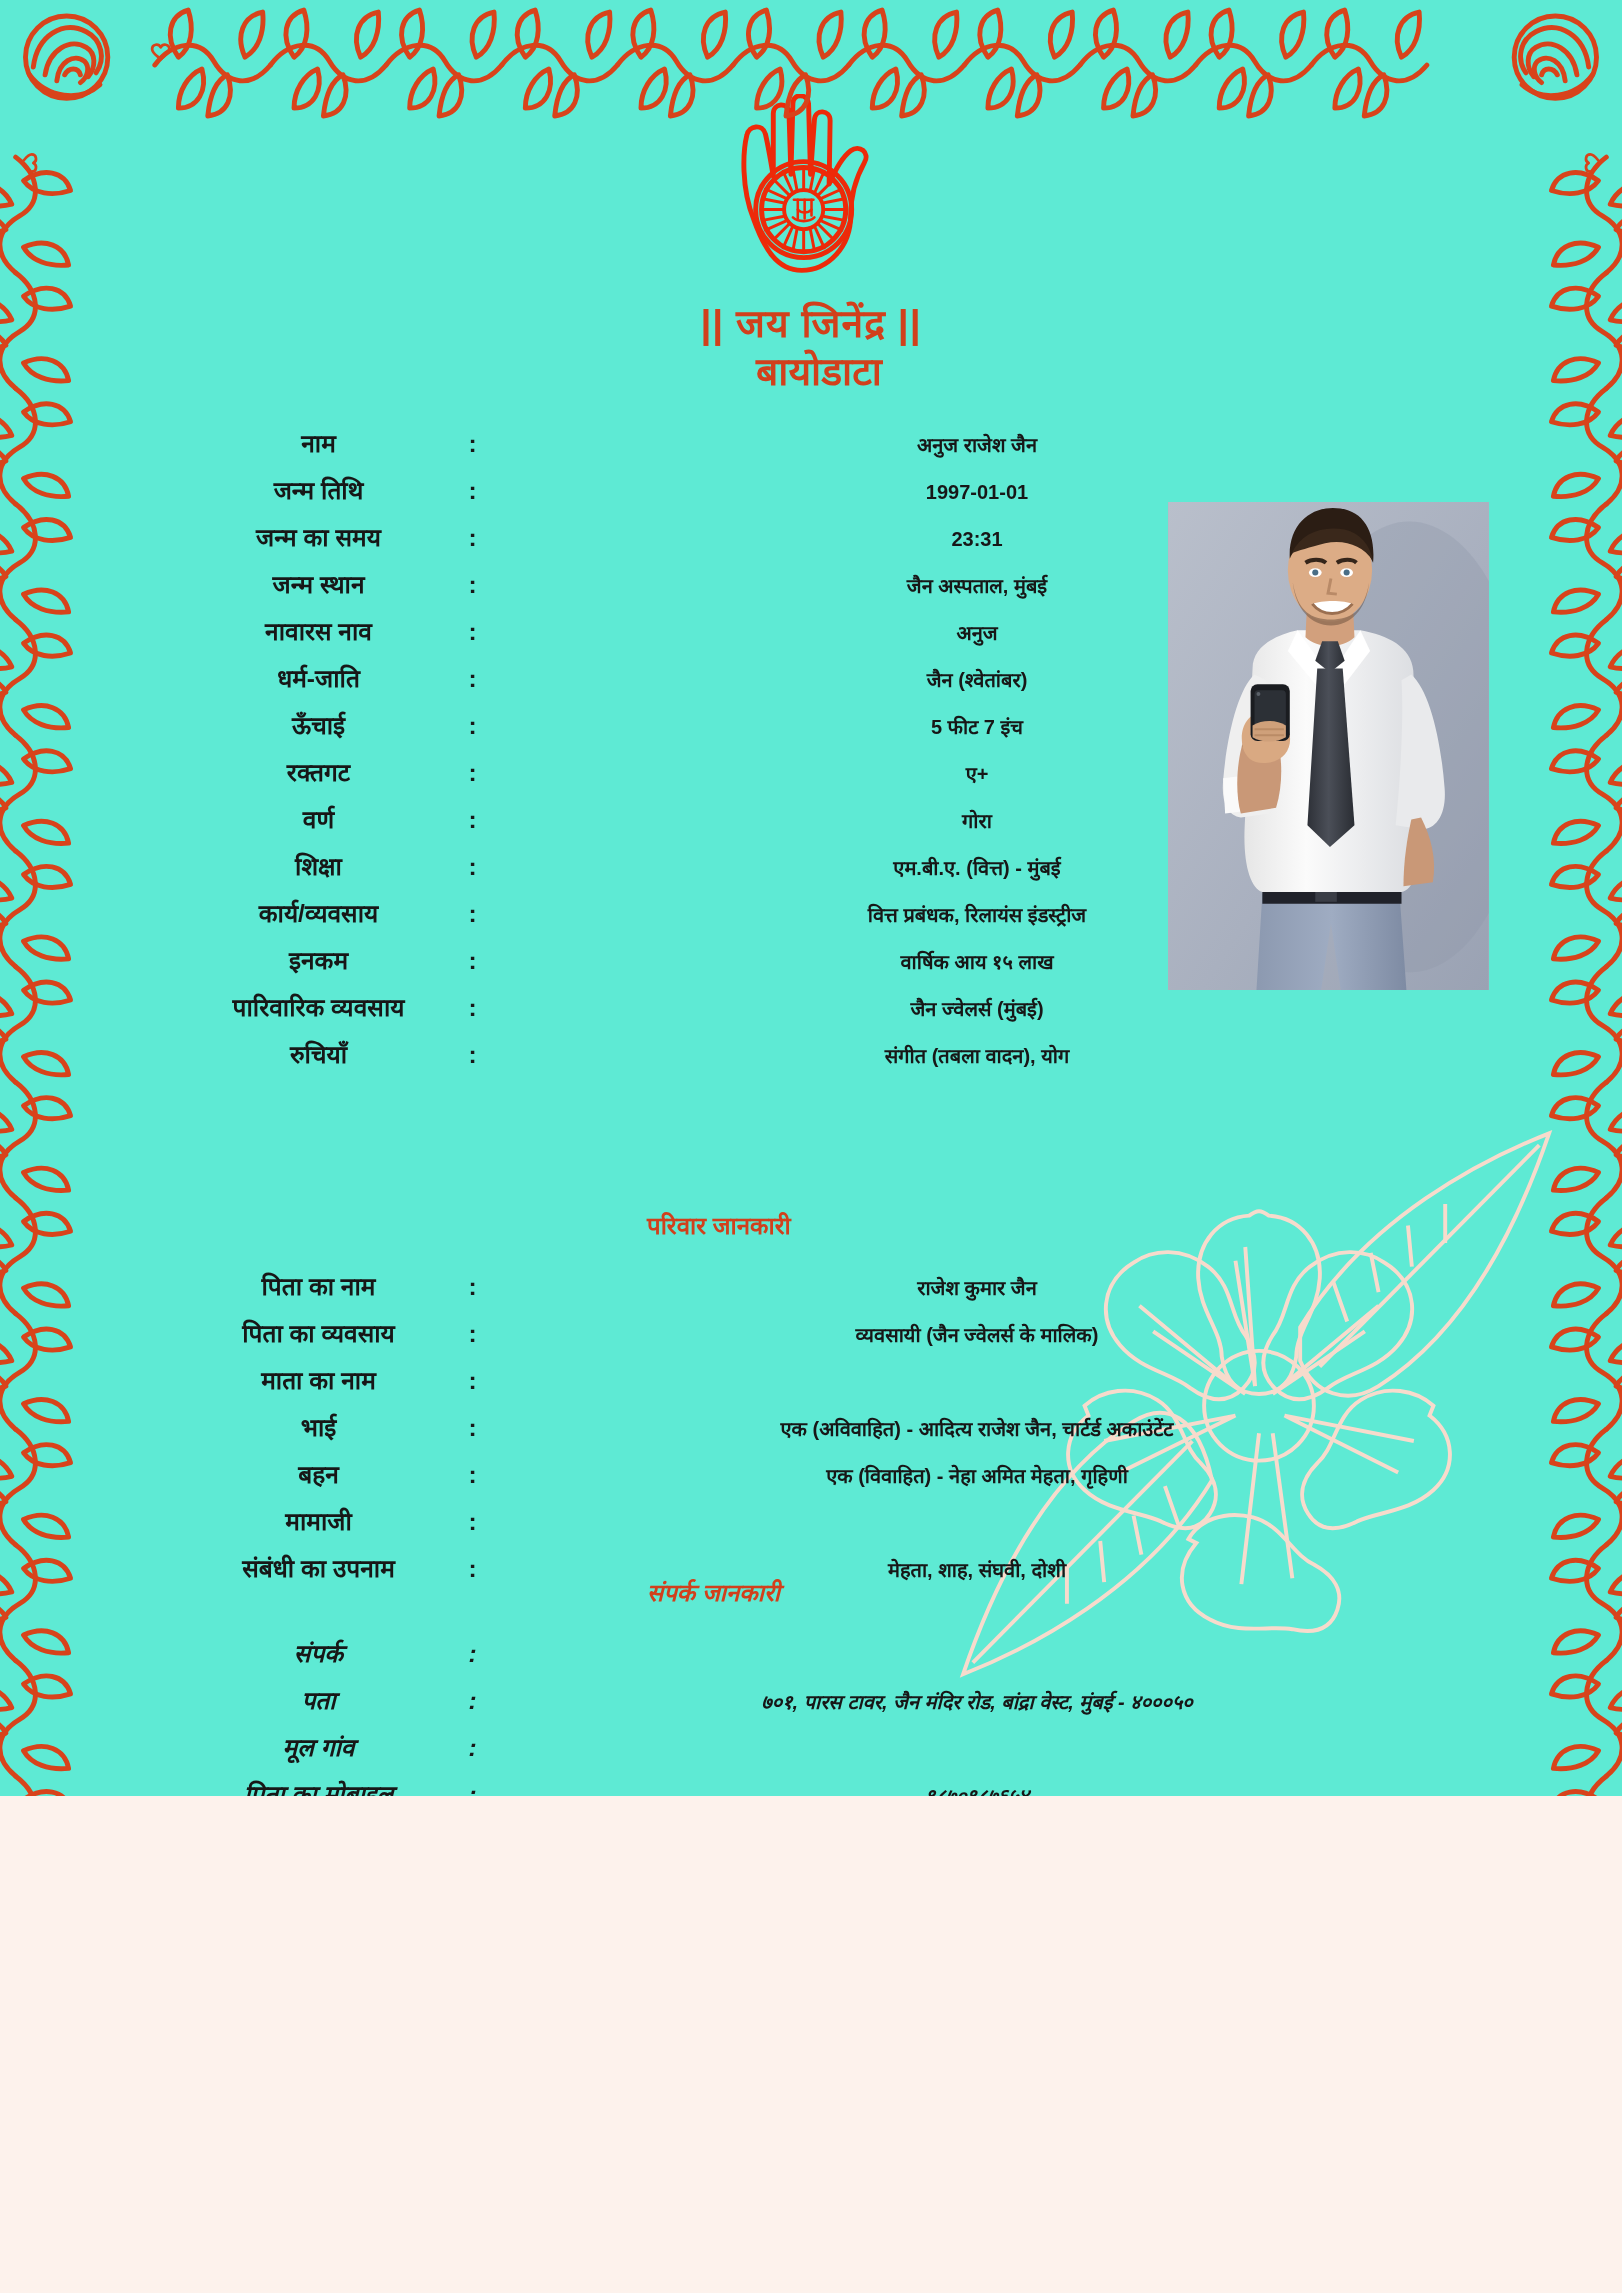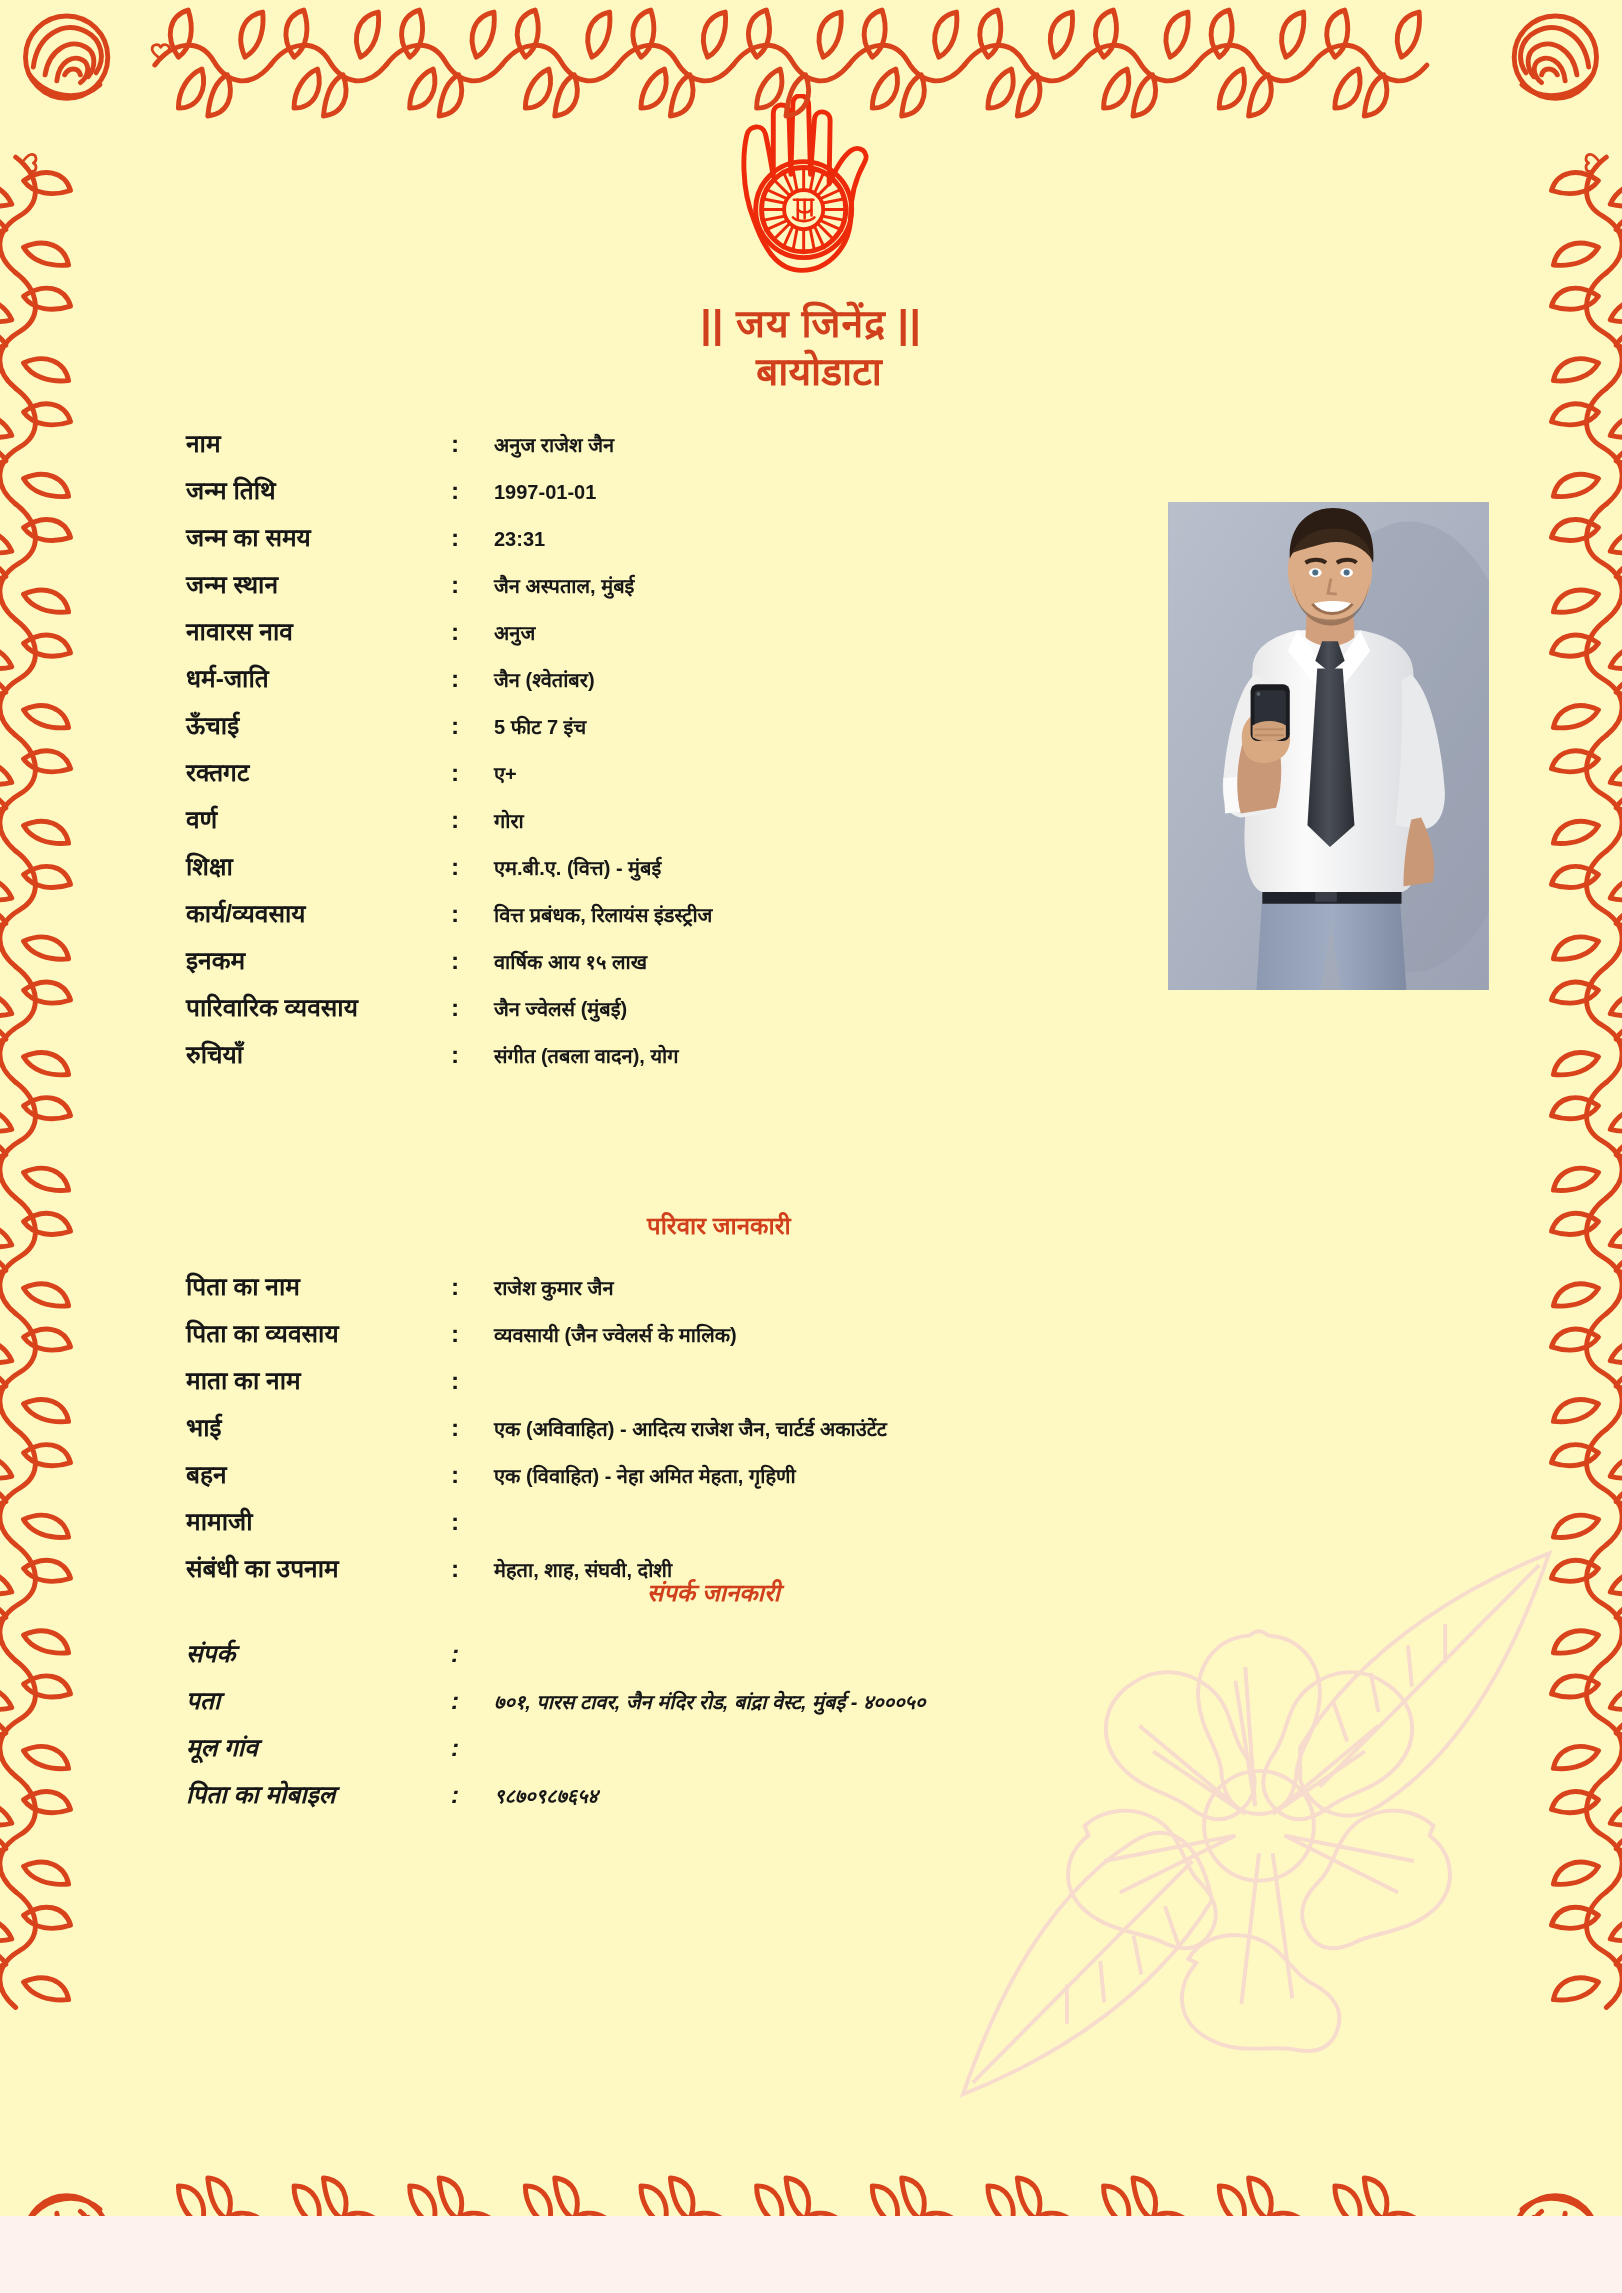--- a/index.html
+++ b/index.html
@@ -7,22 +7,22 @@
   html, body {
     width: 1622px;
     height: 2294px;
     background: #FDF2EC;
     font-family: "Liberation Sans", "DejaVu Sans", sans-serif;
   }
 
   #page {
     position: relative;
     width: 1622px;
-    height: 2216px;
-    background: #fef9c3;
+    height: 1796px;
+    background: #5eead4;
     overflow: hidden;
   }
 
   
   .border-layer {
     position: absolute;
     left: 0; top: 0;
     width: 1622px; height: 2294px;
     pointer-events: none;
     z-index: 3;
@@ -105,20 +105,21 @@
     margin-bottom: 21.6px;
     white-space: nowrap;
   }
 
   .row {
     display: flex;
     align-items: baseline;
     height: 47px;
     line-height: 47px;
     white-space: nowrap;
+    text-align: center;
   }
   .row .label {
     width: 265px;
     flex: 0 0 265px;
     font-size: 24.5px;
     font-weight: bold;
     color: #171717;
   }
   .row .colon {
     width: 43px;

